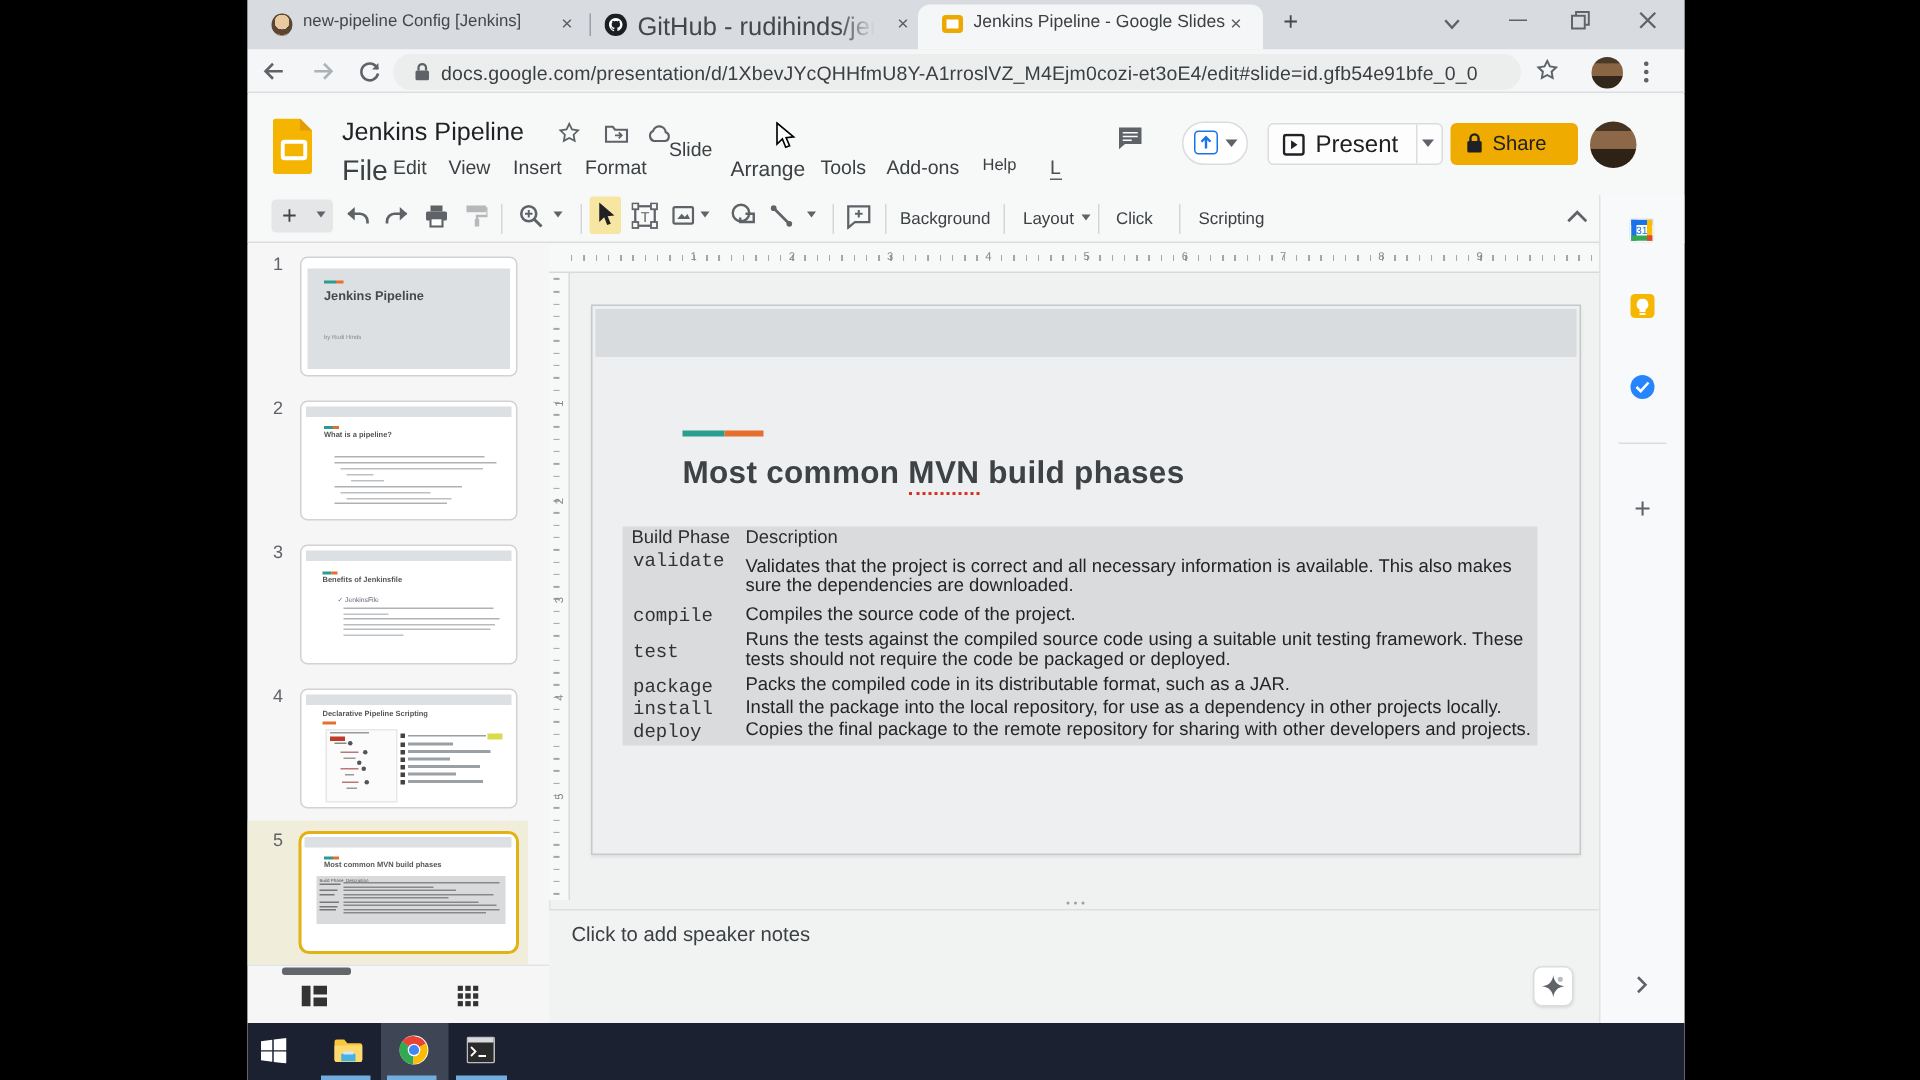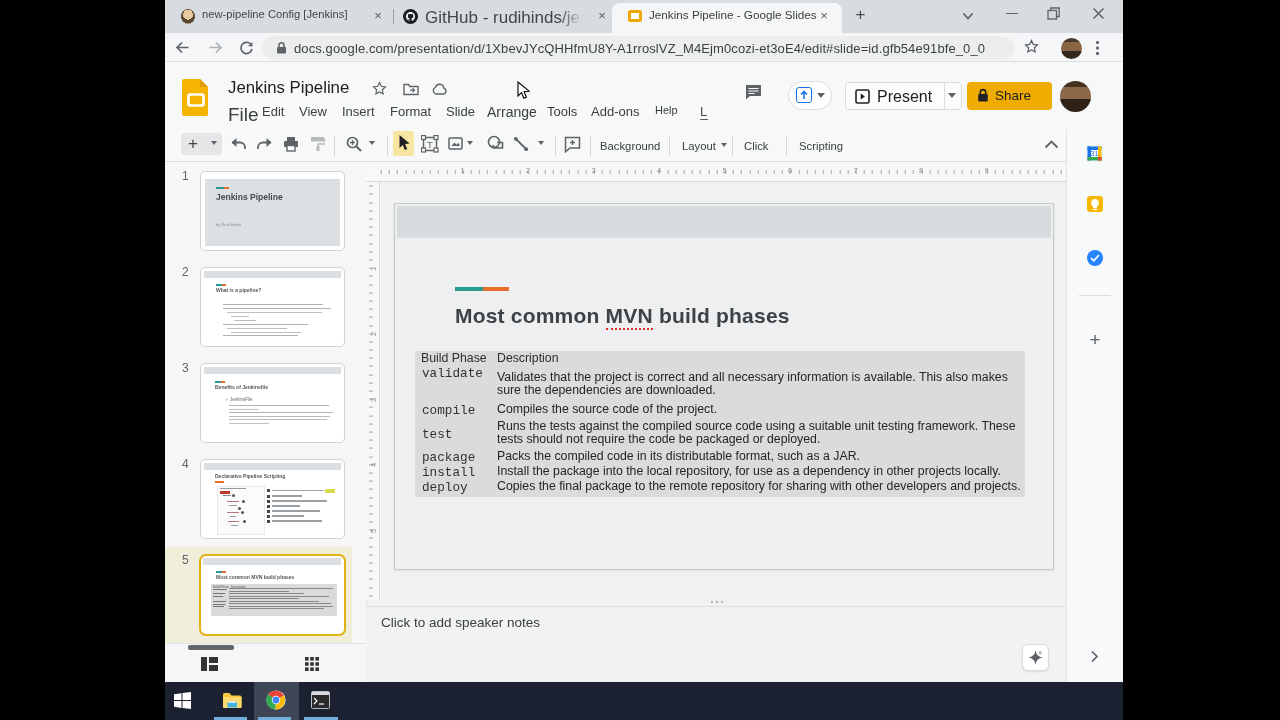--- a/index.html
+++ b/index.html
@@ -93,21 +93,21 @@
       </svg>
   <svg class="ab" style="left:265px;top:83px" width="18" height="13" viewBox="0 0 18 13">
         <path d="M13.8 5.2a4.3 4.3 0 0 0-8.4-.9A3.6 3.6 0 0 0 5.8 11h7.7a3 3 0 0 0 .3-5.8z" fill="none" stroke="#5f6368" stroke-width="1.4"></path>
       </svg>
 
   <div class="ab tx" style="left:63px;top:104px;font-size:19px">File</div>
   <div class="ab tx" style="left:97px;top:104px;font-size:13px">Edit</div>
   <div class="ab tx" style="left:134px;top:104px;font-size:13px">View</div>
   <div class="ab tx" style="left:177px;top:104px;font-size:13px">Insert</div>
   <div class="ab tx" style="left:225px;top:104px;font-size:13px">Format</div>
-  <div class="ab tx" style="left:281px;top:104px;font-size:13px">Slide</div>
+  <div class="ab tx" style="left:281px;top:92px;font-size:13px">Slide</div>
   <div class="ab tx" style="left:322px;top:104px;font-size:14px">Arrange</div>
   <div class="ab tx" style="left:382px;top:104px;font-size:13px">Tools</div>
   <div class="ab tx" style="left:426px;top:104px;font-size:13px">Add-ons</div>
   <div class="ab tx" style="left:490px;top:104px;font-size:11px">Help</div>
   <div class="ab" style="left:535px;top:104px;font-size:13px;color:#4a4e52;border-bottom:1.5px solid #5a5e62;padding:0 1px 0 0">L</div>
 
   <svg class="ab" style="left:352px;top:81px" width="14" height="19" viewBox="0 0 14 19">
         <path d="M1 1l0 14 3.6-3.4 2.2 5.6 2.6-1-2.3-5.4 5-.6z" fill="#fff" stroke="#000" stroke-width="1.1"></path>
       </svg>
 

